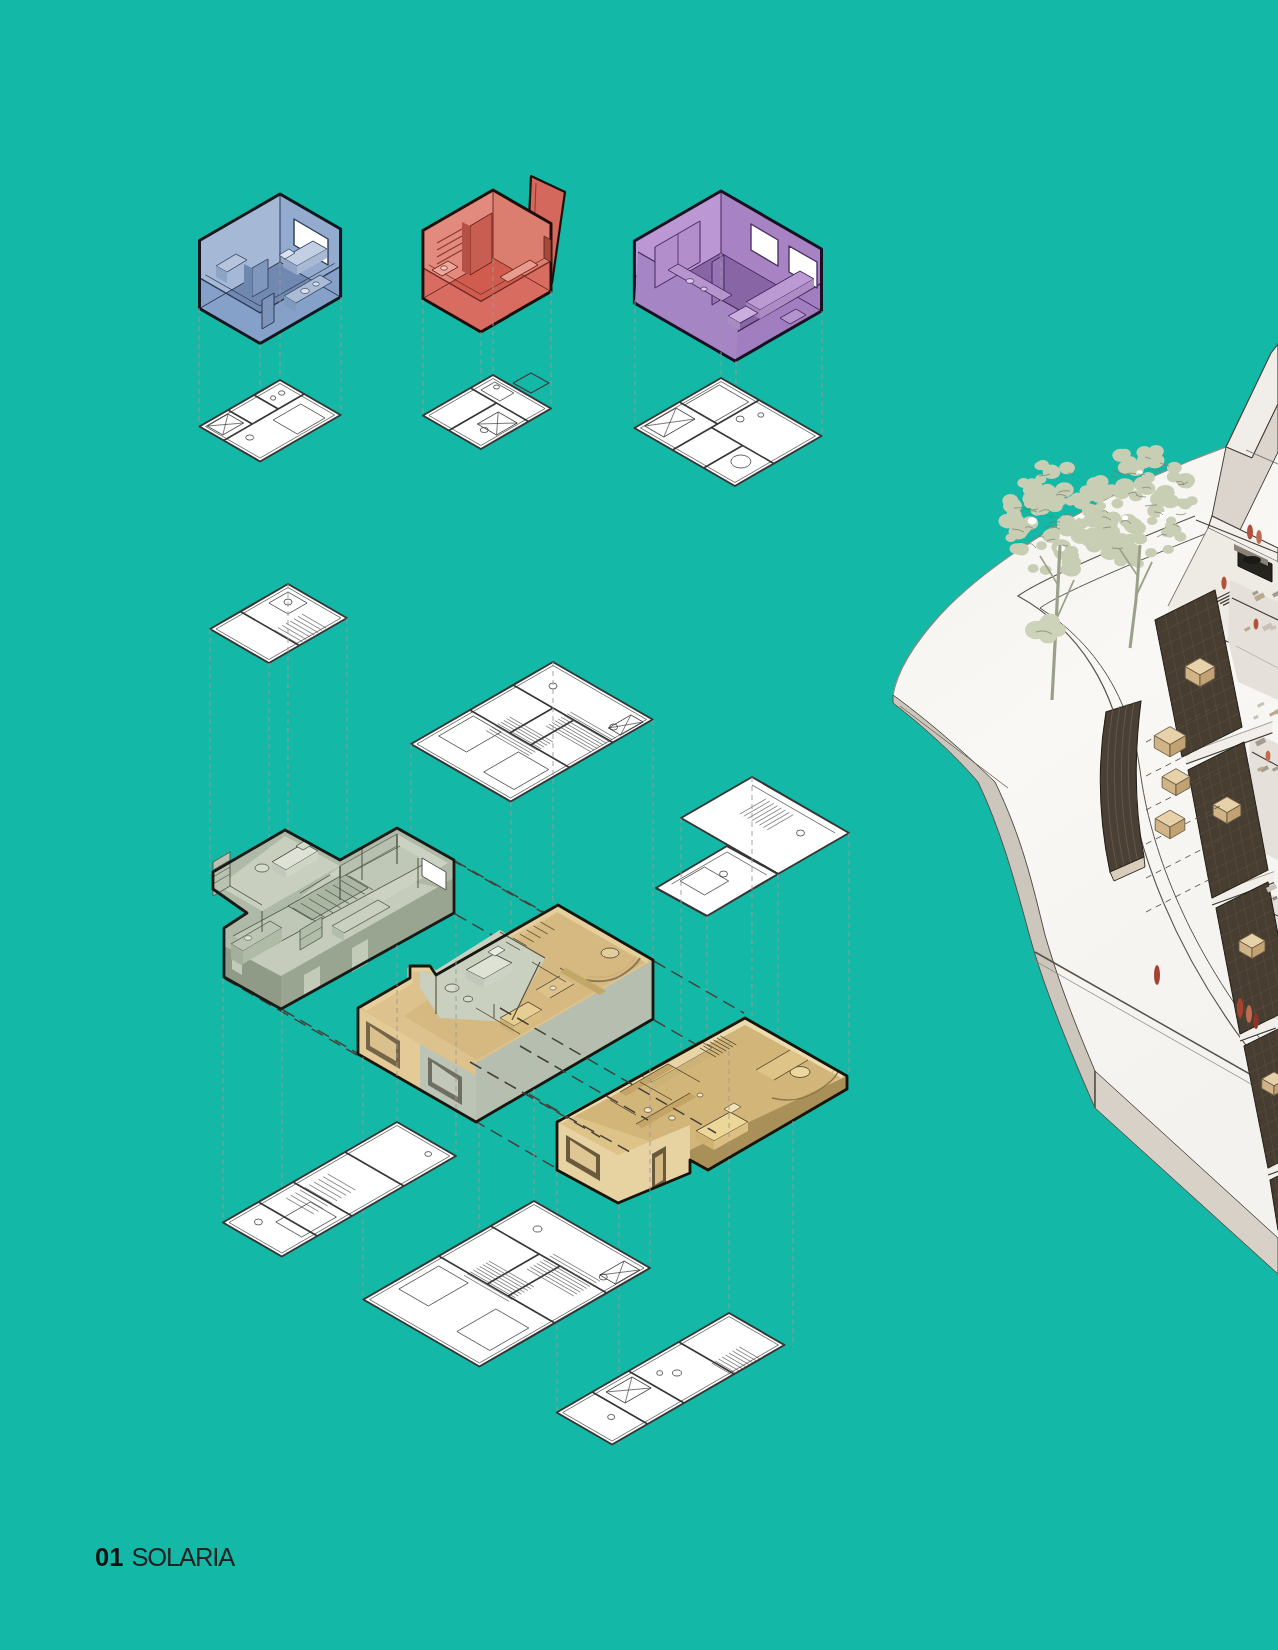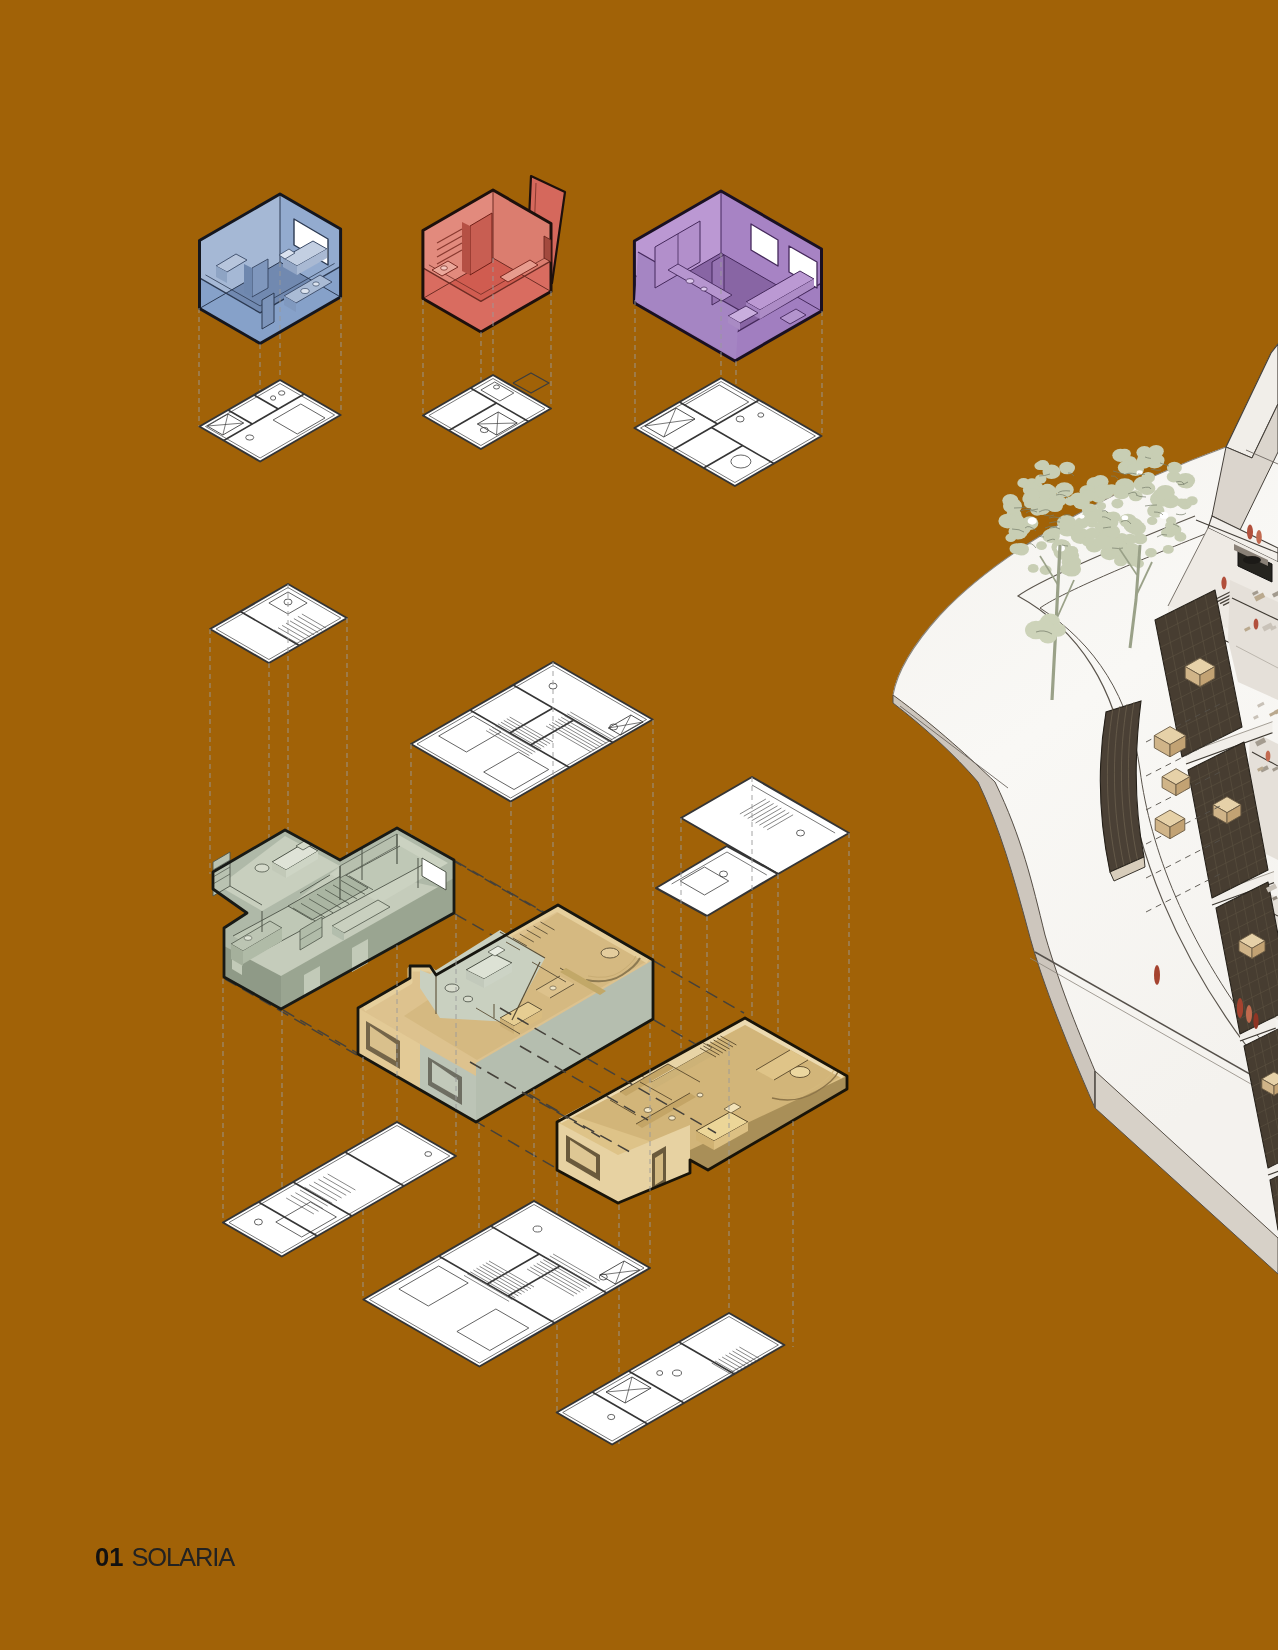--- a/index.html
+++ b/index.html
@@ -1,16 +1,16 @@
 <!DOCTYPE html>
 <html><head>
 <meta charset="utf-8">
 <style>
 html,body{margin:0;padding:0;background:#ffffff;}
-#page{position:relative;width:1278px;height:1650px;background:#a16207;overflow:hidden;font-family:"Liberation Sans",sans-serif;}
+#page{position:relative;width:1278px;height:1650px;background:#14b8a6;overflow:hidden;font-family:"Liberation Sans",sans-serif;}
 </style>
 </head>
 <body>
 <div id="page">
 <svg width="1278" height="1650" viewBox="0 0 1278 1650">
 
 <polygon points="280.0,194.0 340.6,229.0 340.6,297.0 260.1,343.5 199.5,308.5 199.5,240.5" fill="#86a1c9"></polygon>
 <polygon points="199.5,240.5 280.0,194.0 280.0,262.0 199.5,308.5" fill="#a5b8d5"></polygon>
 <polygon points="280.0,194.0 340.6,229.0 340.6,297.0 280.0,262.0" fill="#93abcf"></polygon>
 <polygon points="280.0,262.0 332.1,292.1 262.9,332.1 210.7,302.0" fill="#7189b0"></polygon>

